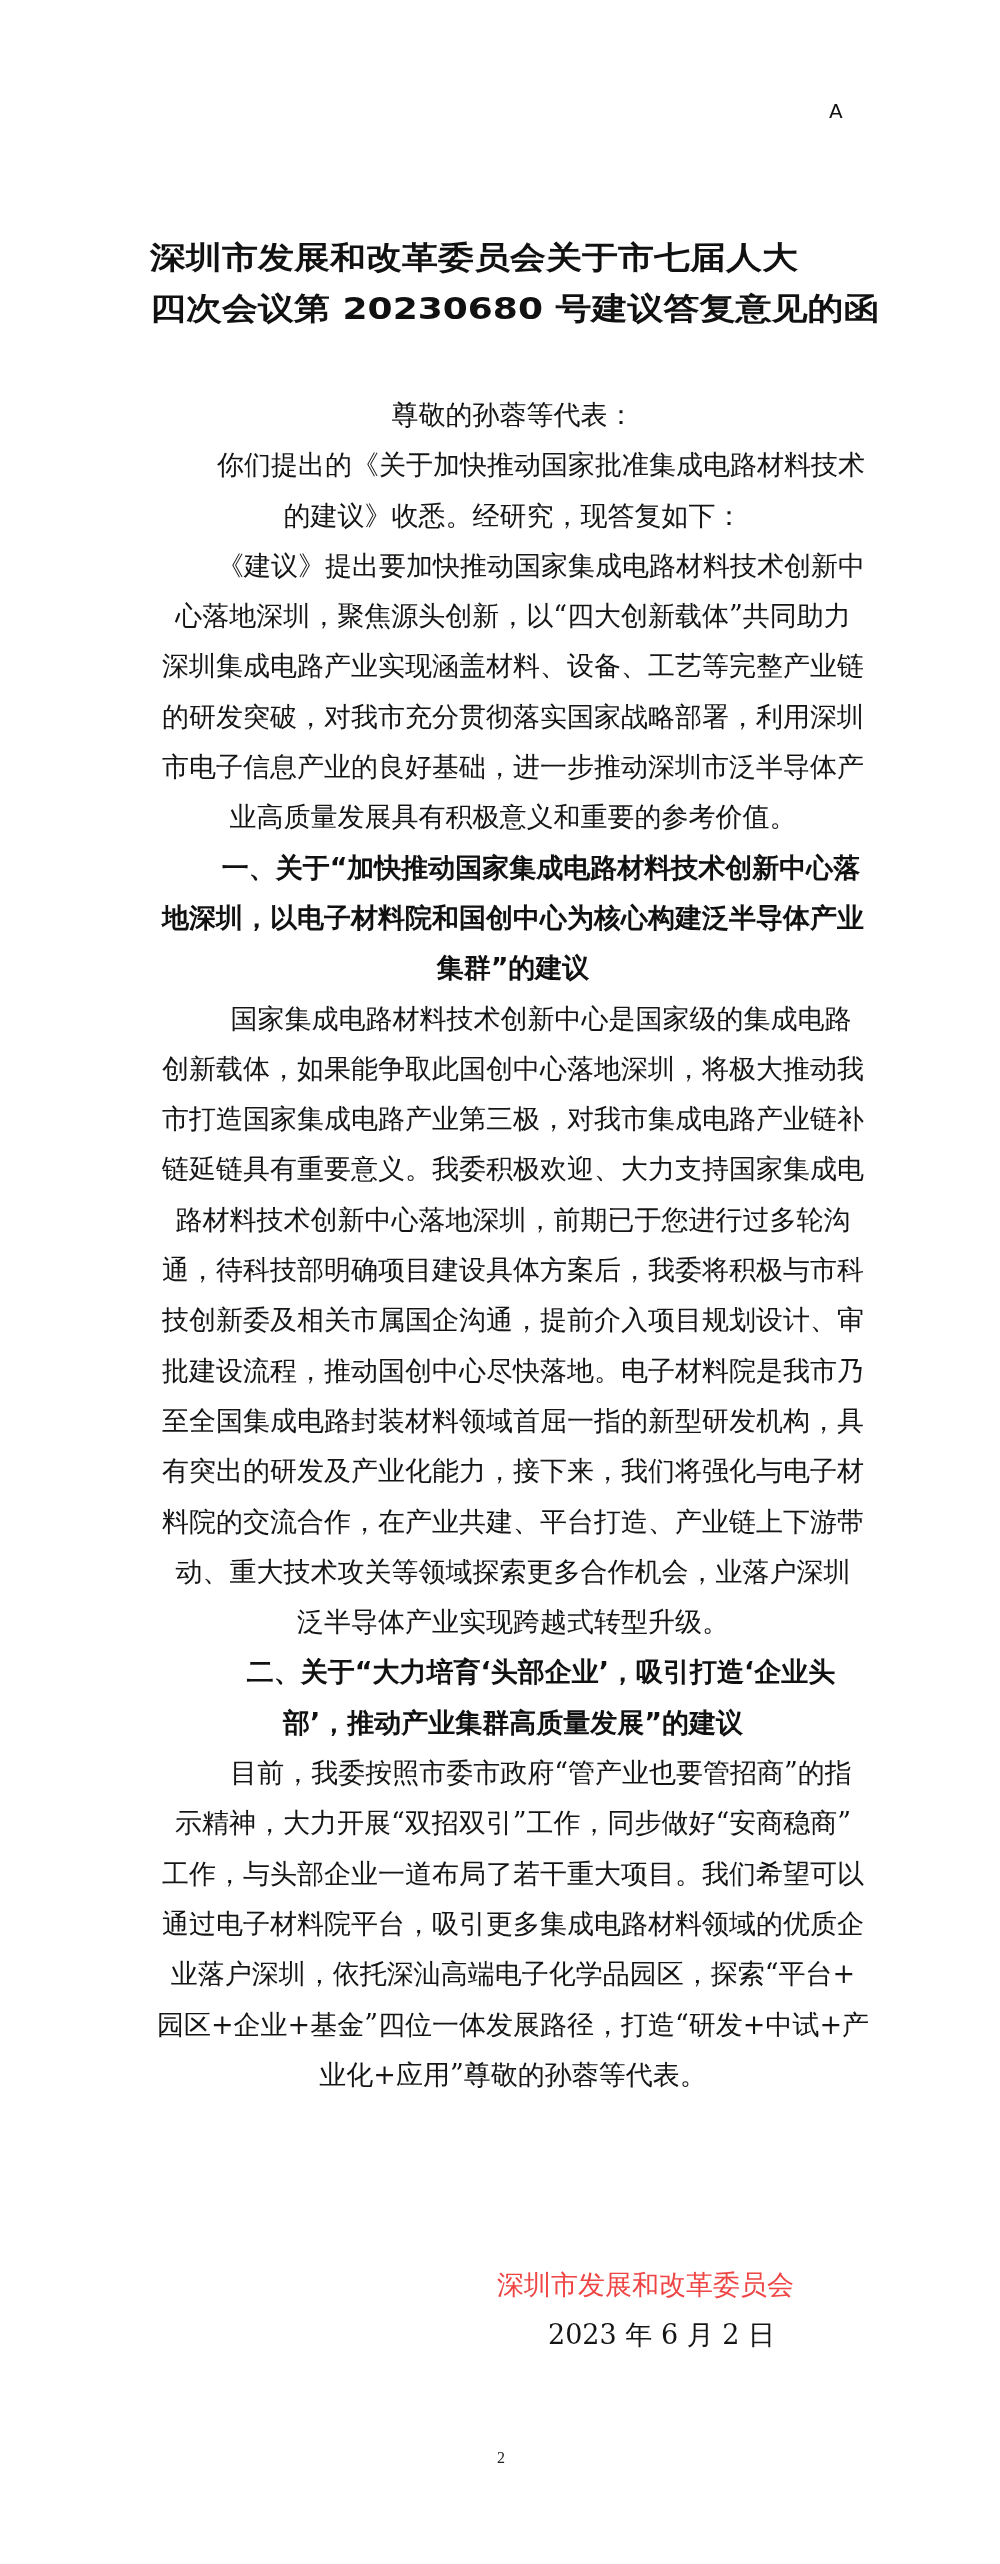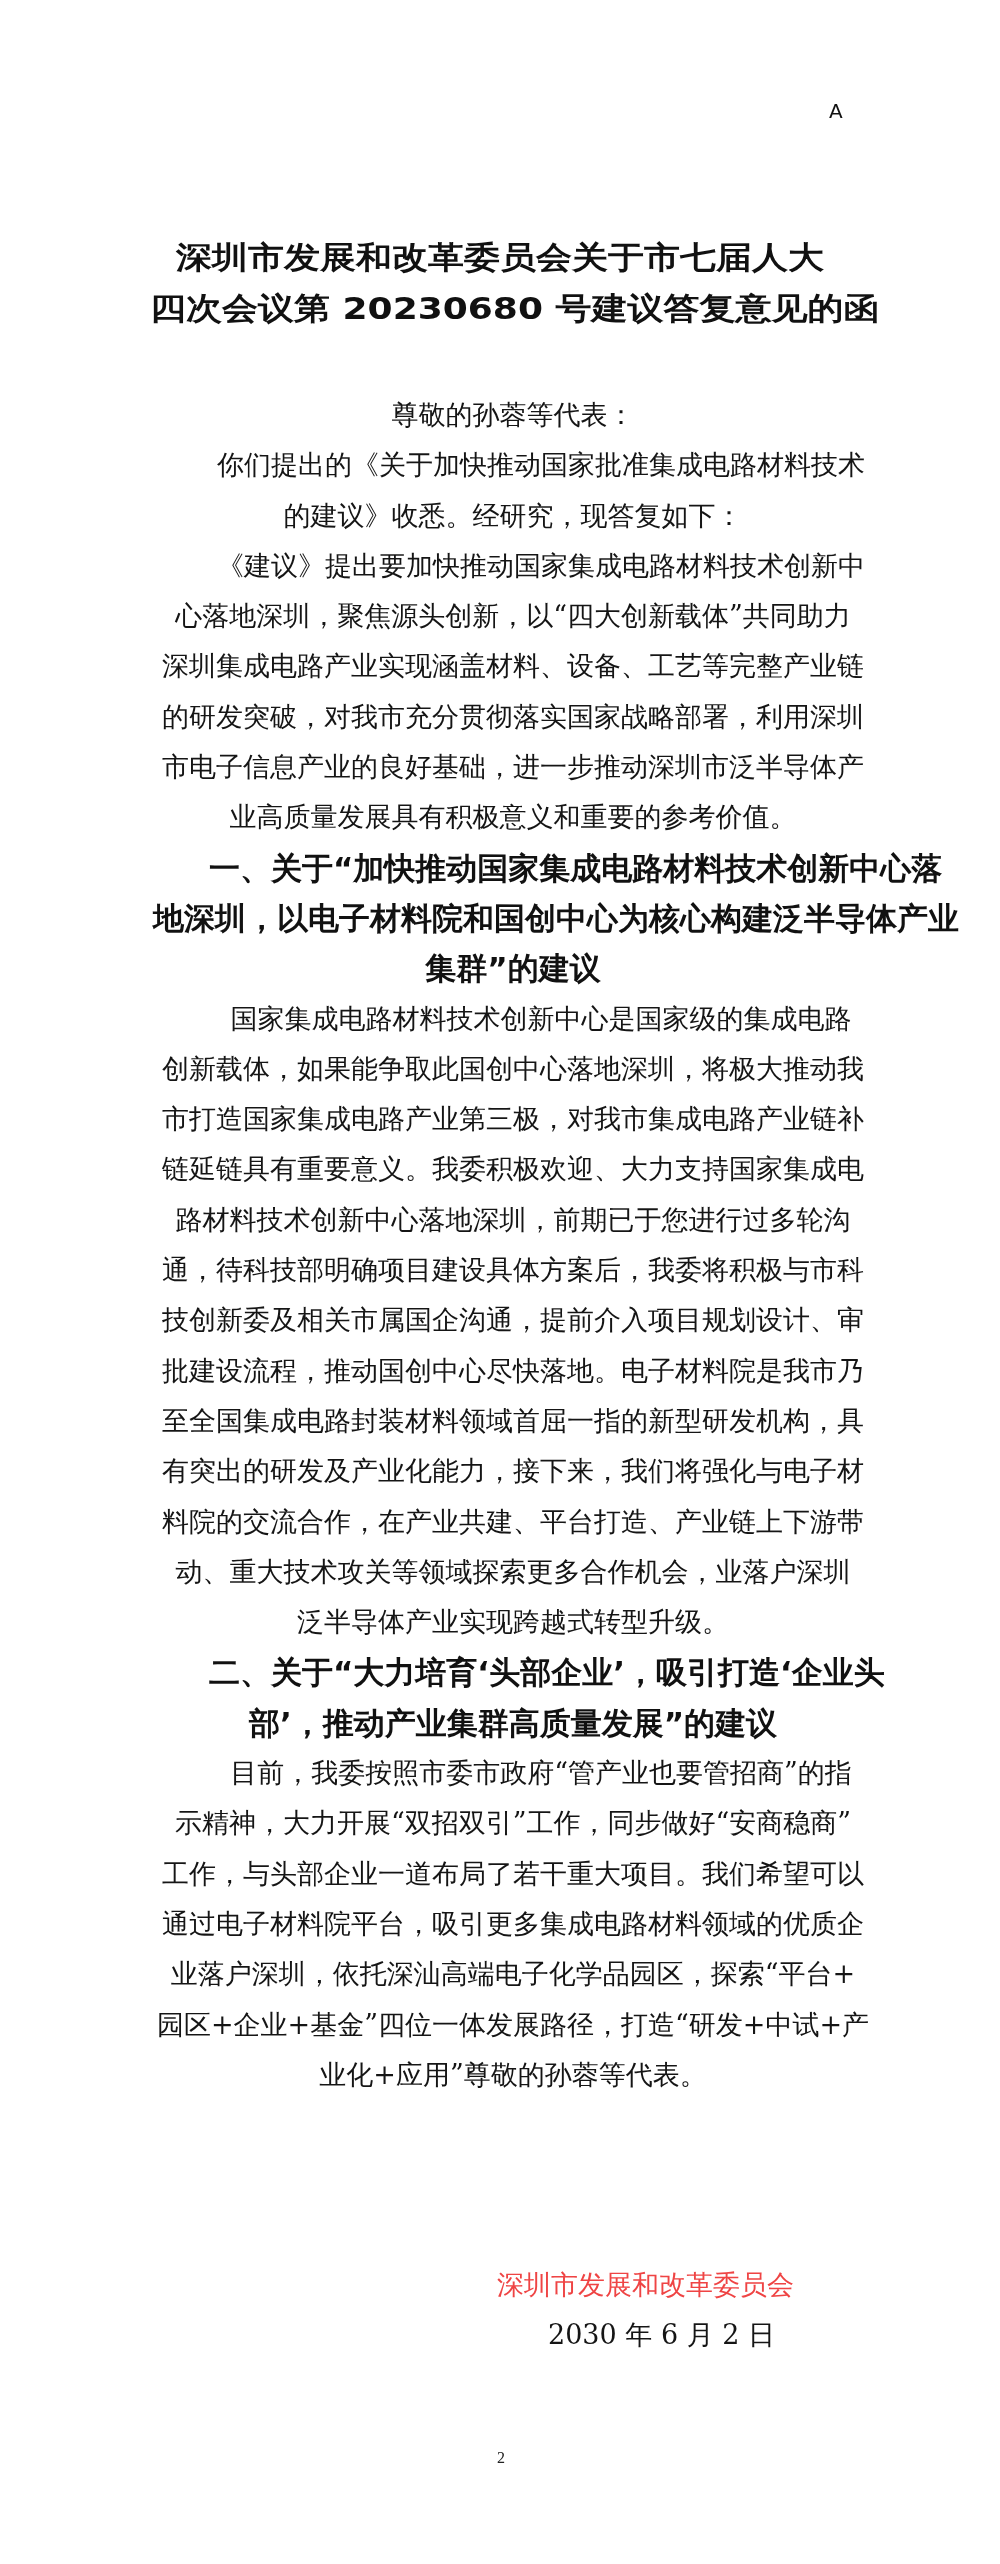--- a/index.html
+++ b/index.html
@@ -1,24 +1,24 @@
 <!DOCTYPE html>
 <html><head>
 <meta charset="utf-8">
 <style>
   html, body { margin: 0; padding: 0; background: #ffffff; }
   body { width: 1000px; height: 2564px; position: relative; overflow: hidden; color: #111111; }
   .page { position: absolute; left: 0; top: 0; width: 1000px; height: 2564px; background: #ffffff; }
   .corner-mark { position: absolute; left: 829px; top: 98px; font-family: "DejaVu Sans", sans-serif; font-size: 20px; line-height: 26px; color: #111; }
-  .title { position: absolute; left: 150px; top: 232px; width: 700px; text-align: center; font-family: "DejaVu Sans", sans-serif; font-weight: bold; font-size: 36px; line-height: 51px; letter-spacing: 0px; color: #111; }
+  .title { position: absolute; left: 150px; top: 232px; width: 700px; font-family: "DejaVu Sans", sans-serif; font-weight: bold; font-size: 36px; line-height: 51px; letter-spacing: 0px; color: #111; }
   .title .tl { display: block; white-space: nowrap; transform: scaleY(0.86); }
   .body { position: absolute; left: 153px; top: 390px; width: 720px; font-family: "DejaVu Serif", serif; font-size: 27px; line-height: 50.3px; color: #151515; }
   .ln { display: block; white-space: nowrap; height: 50.3px; text-align: center; }
   .ln.indent { padding-left: 56px; }
-  .head .ln { font-family: "DejaVu Sans", sans-serif; font-weight: bold; font-size: 31px; color: #111; }
+  .head .ln { font-family: "DejaVu Sans", sans-serif; font-weight: bold; font-size: 27px; color: #111; }
   .sig { position: absolute; left: 497px; top: 2260px; font-family: "DejaVu Serif", serif; font-size: 27px; line-height: 50px; white-space: nowrap; color: #ef4444; }
   .date { position: absolute; left: 548px; top: 2310px; font-family: "DejaVu Serif", serif; font-size: 27px; line-height: 50px; white-space: nowrap; color: #151515; }
   .pageno { position: absolute; left: 494px; top: 2448px; width: 14px; text-align: center; font-family: "Liberation Serif", serif; font-size: 16px; line-height: 20px; color: #222; }
 </style>
 </head>
 <body>
 
 <div class="page">
 
   <div class="corner-mark">A</div>
@@ -78,16 +78,16 @@
       <span class="ln">工作，与头部企业一道布局了若干重大项目。我们希望可以</span>
       <span class="ln">通过电子材料院平台，吸引更多集成电路材料领域的优质企</span>
       <span class="ln">业落户深圳，依托深汕高端电子化学品园区，探索“平台+</span>
       <span class="ln">园区+企业+基金”四位一体发展路径，打造“研发+中试+产</span>
       <span class="ln">业化+应用”尊敬的孙蓉等代表。</span>
     </div>
 
   </div>
 
   <div class="sig">深圳市发展和改革委员会</div>
-  <div class="date">2030 年 6 月 2 日</div>
+  <div class="date">2023 年 6 月 2 日</div>
 
   <div class="pageno">2</div>
 </div>
 
 </body></html>

